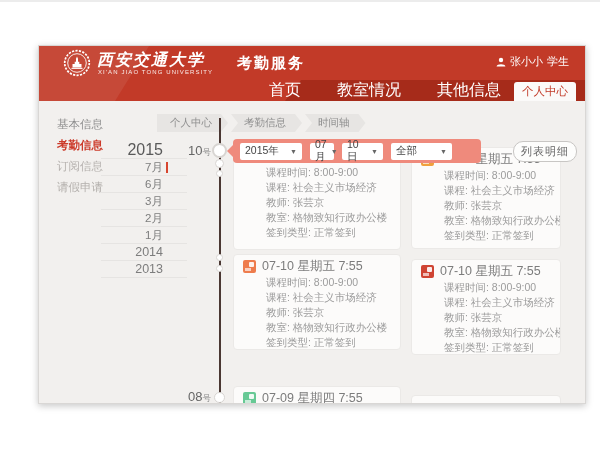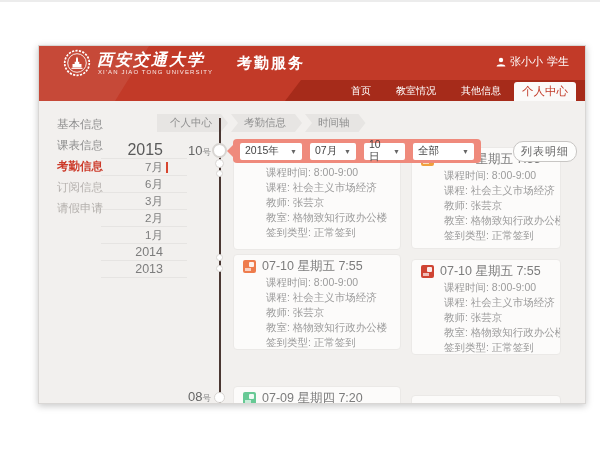--- a/index.html
+++ b/index.html
@@ -20,21 +20,21 @@
   .logo { position:absolute; left:24px; top:3px; width:28px; height:28px; }
   .uni-cn { position:absolute; left:58px; top:4px; color:#fff; font-family:"DejaVu Serif","Liberation Serif",serif;
             font-style:italic; font-weight:bold; font-size:16px; letter-spacing:2px; white-space:nowrap; }
   .uni-en { position:absolute; left:59px; top:23px; color:rgba(255,255,255,.9); font-size:6px; letter-spacing:1.1px; white-space:nowrap; }
   .app-name { position:absolute; left:198px; top:8px; color:#fff; font-size:15px; font-weight:bold; letter-spacing:2px; }
 
   .user-box { position:absolute; right:16px; top:8px; display:flex; align-items:center; gap:4px; color:#fff; font-size:11px; cursor:pointer; }
 
   .nav-row { position:absolute; top:34px; left:0; right:0; height:21px; display:flex; align-items:center;
              justify-content:flex-end; gap:25px; padding-right:84px; }
-  .nav-link { color:#fff; font-size:10px; cursor:pointer; white-space:nowrap; }
+  .nav-link { color:#fff; font-size:16px; cursor:pointer; white-space:nowrap;margin-left:11px; }
   .nav-tab { position:absolute; top:36px; right:9px; width:62px; height:19px; background:#fbfaf9; border-radius:3px 3px 0 0;
              color:#c23a28; font-size:11.5px; display:flex; align-items:center; justify-content:center; cursor:pointer; }
 
   
   .sidebar { position:absolute; left:0; top:55px; width:112px; bottom:0; padding-top:13px; }
   .side-item { height:21px; line-height:21px; padding-left:18px; font-size:11.5px; color:#8c8c8c; cursor:pointer; }
   .side-item.dim { color:#b4b0ad; }
   .side-item.active { color:#cc3a2a; font-weight:bold; }
 
   
@@ -59,21 +59,21 @@
   .day-label .suf { font-size:8.5px; color:#888; }
 
   
   .filter-bar { position:absolute; left:194px; top:93px; width:248px; height:24px; background:#ef8a7c; border-radius:4px;
                 display:flex; align-items:center; gap:8px; padding:0 7px; z-index:6; }
   .filter-bar::before { content:""; position:absolute; right:100%; top:50%; margin-top:-6px;
                         border:6px solid transparent; border-right-color:#ef8a7c; border-left-width:0; }
   .sel { background:#fff; border-radius:2px; height:17px; display:flex; align-items:center; justify-content:space-between;
          padding:0 5px; font-size:10.5px; color:#444; cursor:pointer; }
   .sel .caret { font-size:7px; color:#666; margin-left:4px; }
-  .sel.w1{width:62px}.sel.w2{width:46px}.sel.w3{width:41px}.sel.w4{width:61px}
+  .sel.w1{width:62px}.sel.w2{width:24px}.sel.w3{width:41px}.sel.w4{width:61px}
   .detail-btn { position:absolute; left:474px; top:95px; width:64px; height:21px; background:#fdfdfc; border:1px solid #c8c6c4;
                 border-radius:10px; font-size:11px; color:#666; display:flex; align-items:center; justify-content:center;
                 z-index:6; cursor:pointer; letter-spacing:1px; }
 
   
   .card { position:absolute; background:#fcfbfa; border:1px solid #ebe9e7; border-radius:4px;
           padding:3px 9px 6px; z-index:1; overflow:hidden; }
   .card.col1 { left:194px; width:168px; }
   .card.col2 { left:372px; width:150px; }
   .card.col1::before { content:""; position:absolute; left:0; top:0; } 
@@ -120,21 +120,20 @@
       <div class="nav-row">
         <span class="nav-link">首页</span>
         <span class="nav-link">教室情况</span>
         <span class="nav-link">其他信息</span>
       </div>
       <div class="nav-tab">个人中心</div>
     </div>
 
     <div class="sidebar">
       <div class="side-item">基本信息</div>
-      <div class="side-item">课表信息</div>
       <div class="side-item active">考勤信息</div>
       <div class="side-item dim">订阅信息</div>
       <div class="side-item dim">请假申请</div>
     </div>
 
     <div class="crumbs">
       <span class="crumb first">个人中心</span>
       <span class="crumb">考勤信息</span>
       <span class="crumb">时间轴</span>
     </div>
@@ -215,21 +214,21 @@
         <div class="crow">教师: 张芸京</div>
         <div class="crow">教室: 格物致知行政办公楼</div>
         <div class="crow">签到类型: 正常签到</div>
       </div>
     </div>
 
     <div class="card col1" style="top:340px; height:60px;">
       <span class="notch"></span>
       <div class="card-title-row">
         <span class="sicon" style="background: rgb(103, 201, 149);"></span>
-        <span class="ctitle">07-09 星期四 7:20</span>
+        <span class="ctitle">07-09 星期四 7:55</span>
       </div>
     </div>
 
     <div class="card col2" style="top:349px; height:40px;"></div>
 
     <div class="filter-bar">
       <div class="sel w1">
         <span>2015年</span>
         <span class="caret">▼</span>
       </div>

